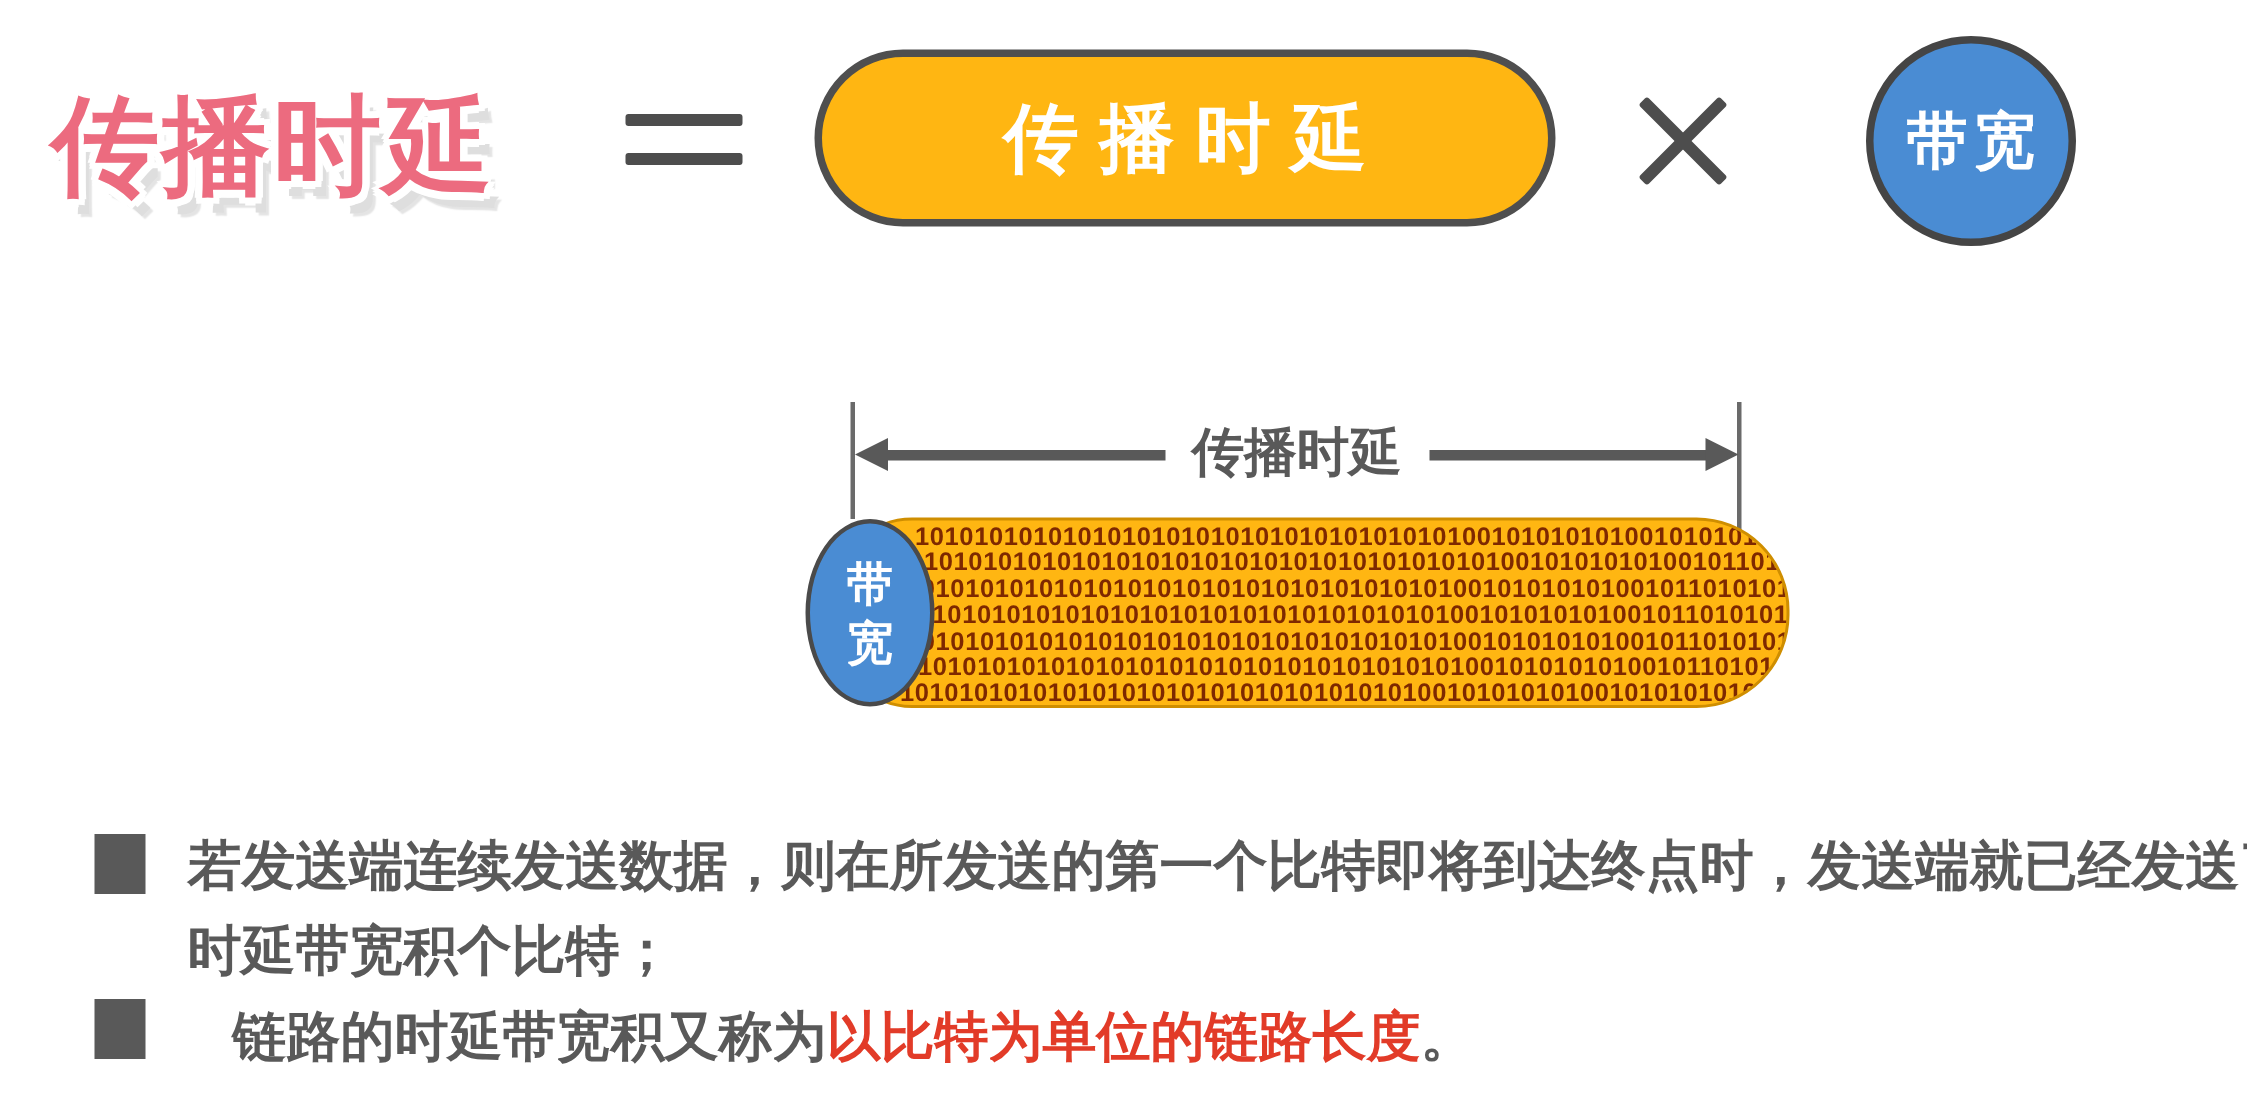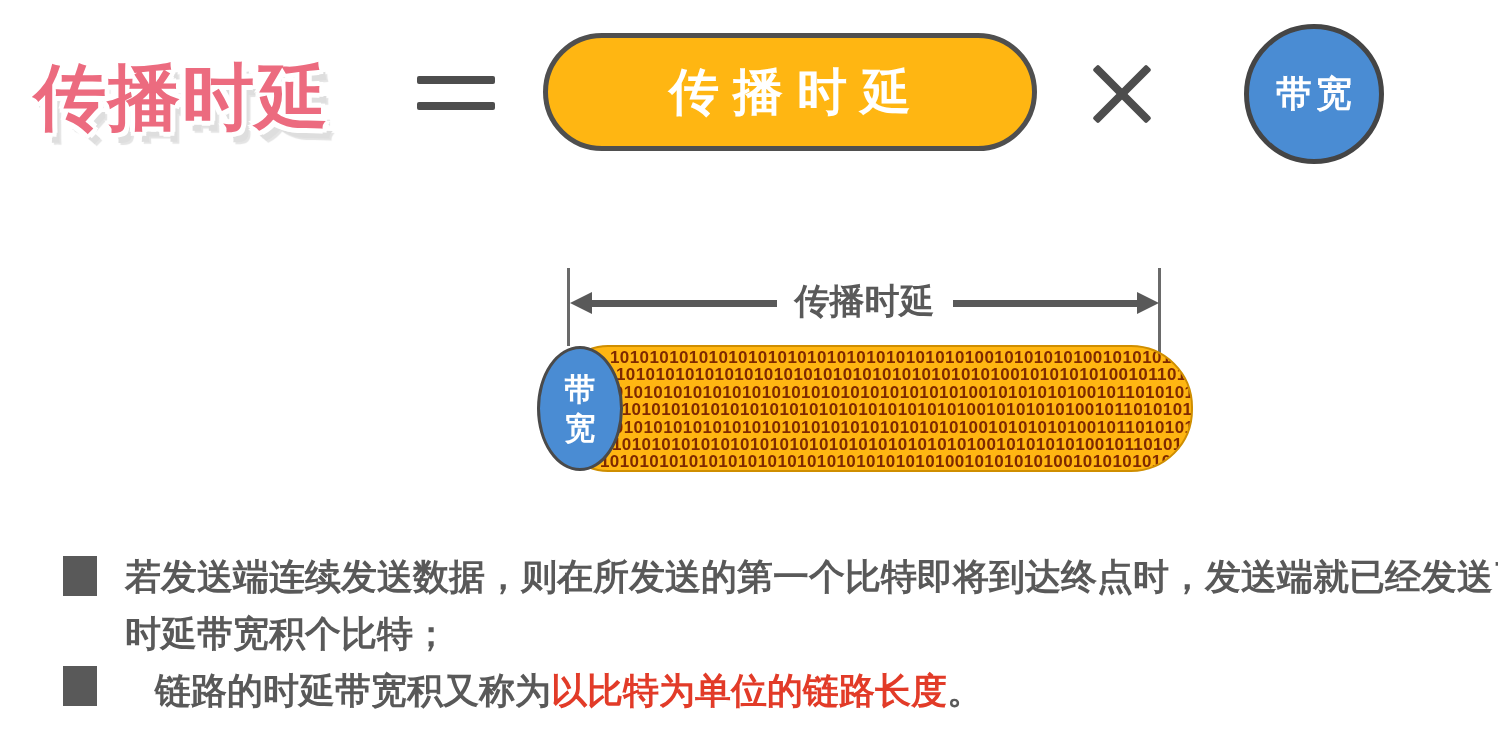--- a/index.html
+++ b/index.html
@@ -65,21 +65,21 @@
 
   .circle {
     position: absolute;
     left: 1244px; top: 24px;
     width: 140px; height: 140px;
     background: #4a8cd3;
     border: 5px solid #454545;
     border-radius: 50%;
     display: flex; align-items: center; justify-content: center;
     color: #ffffff;
-    font-size: 36px; font-weight: bold;
+    font-size: 41px; font-weight: bold;
     letter-spacing: 4px;
     text-indent: 4px;
   }
 
   
   .tick {
     position: absolute;
     width: 3px; background: #6a6a6a;
     top: 268px;
   }

